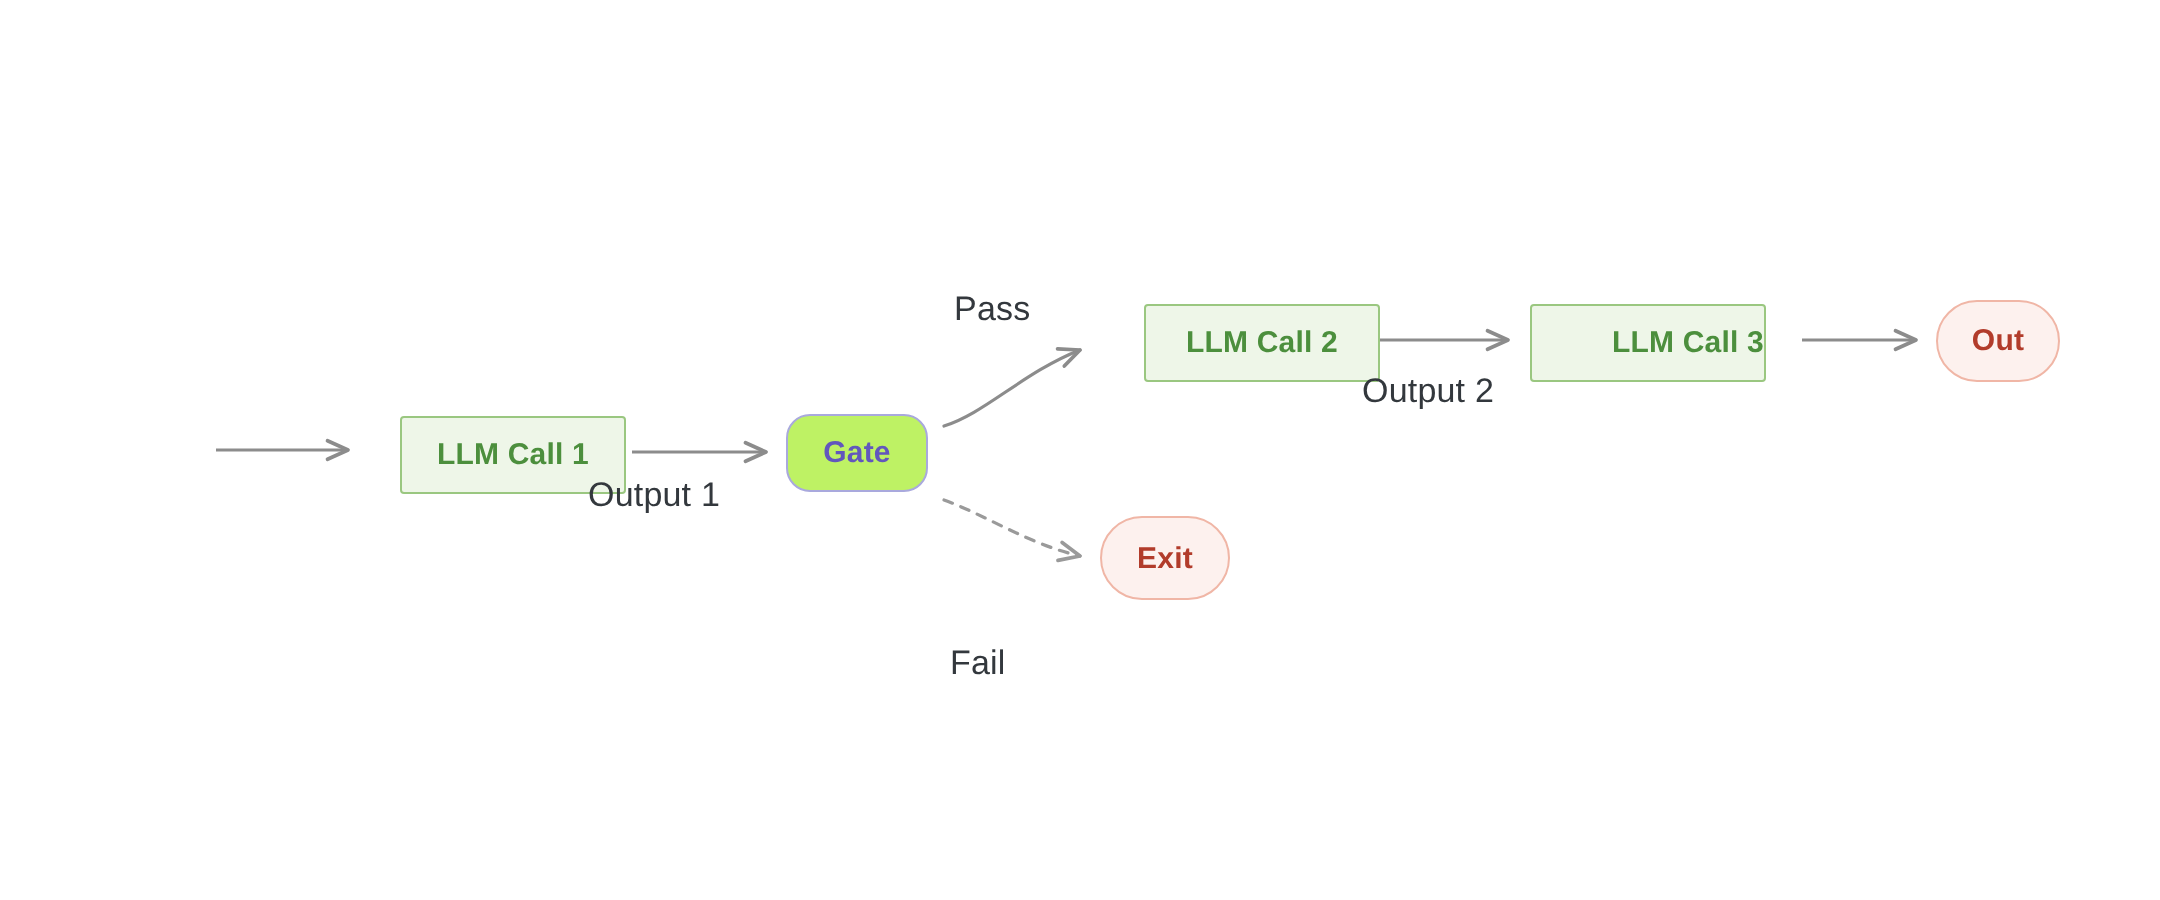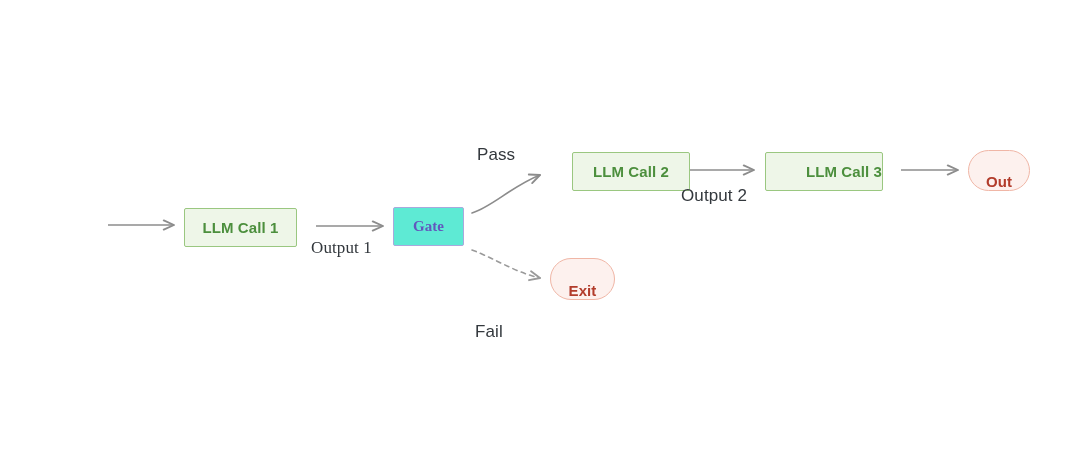--- a/index.html
+++ b/index.html
@@ -40,31 +40,29 @@
     white-space: nowrap;
     z-index: 2;
   }
   .node-process {
     background: #eef6e8;
     border: 1.3px solid #9ac780;
     color: #4c8f3d;
     border-radius: 2px;
   }
   .node-gate {
-    background: #5eead4;
+    background: #bef264;
     border: 1.3px solid #a9a9dd;
     color: #6257bd;
-    border-radius: 2px;
-    font-family: Liberation Serif, serif;
+    border-radius: 12px;
   }
   .node-terminal {
     background: #fdf1ee;
     border: 1.3px solid #f0b6a6;
     color: #b23c2b;
-    align-items: flex-end;
   }
   .node-circle { border-radius: 50%; }
   .node-pill   { border-radius: 999px; }
 
   .edge-label {
     position: absolute;
     font-size: 17px;
     font-weight: 400;
     color: #33383d;
     white-space: nowrap;
@@ -94,21 +92,21 @@
     <path d="M 472 213 C 492 207, 512 186, 540 175" fill="none" stroke="#8c8c8c" stroke-width="1.6" stroke-linecap="round" marker-end="url(#arrowOpen)"></path>
 
     <path d="M 472 250 C 494 258, 514 272, 540 278" fill="none" stroke="#9a9a9a" stroke-width="1.6" stroke-dasharray="4.5 4.5" stroke-linecap="round" marker-end="url(#arrowOpenDash)"></path>
 
     <line x1="686" y1="170" x2="754" y2="170" stroke="#8c8c8c" stroke-width="1.6" marker-end="url(#arrowOpen)"></line>
 
     <line x1="901" y1="170" x2="958" y2="170" stroke="#8c8c8c" stroke-width="1.6" marker-end="url(#arrowOpen)"></line>
   </svg>
 
 
-  <div class="node node-process" style="left:184px; top:208px; width:113px; height:39px;">
+  <div class="node node-process" style="left:200px; top:208px; width:113px; height:39px;">
     <span>LLM Call 1</span>
   </div>
 
   <div class="node node-gate" style="left:393px; top:207px; width:71px; height:39px;">
     <span>Gate</span>
   </div>
 
   <div class="node node-process" style="left:572px; top:152px; width:118px; height:39px;">
     <span>LLM Call 2</span>
   </div>
@@ -118,21 +116,21 @@
   </div>
 
   <div class="node node-terminal node-pill" style="left:968px; top:150px; width:62px; height:41px;">
     <span>Out</span>
   </div>
 
   <div class="node node-terminal node-pill" style="left:550px; top:258px; width:65px; height:42px;">
     <span>Exit</span>
   </div>
 
-  <div class="edge-label" style="left:311px; top:238px;font-family:Liberation Serif, serif;">Output 1</div>
+  <div class="edge-label" style="left:294px; top:238px;">Output 1</div>
 
   <div class="edge-label" style="left:477px; top:145px;">Pass</div>
 
   <div class="edge-label" style="left:475px; top:287px;margin-top:35px;">Fail</div>
 
   <div class="edge-label" style="left:681px; top:186px;">Output 2</div>
 
 </div>
 
 </body></html>

